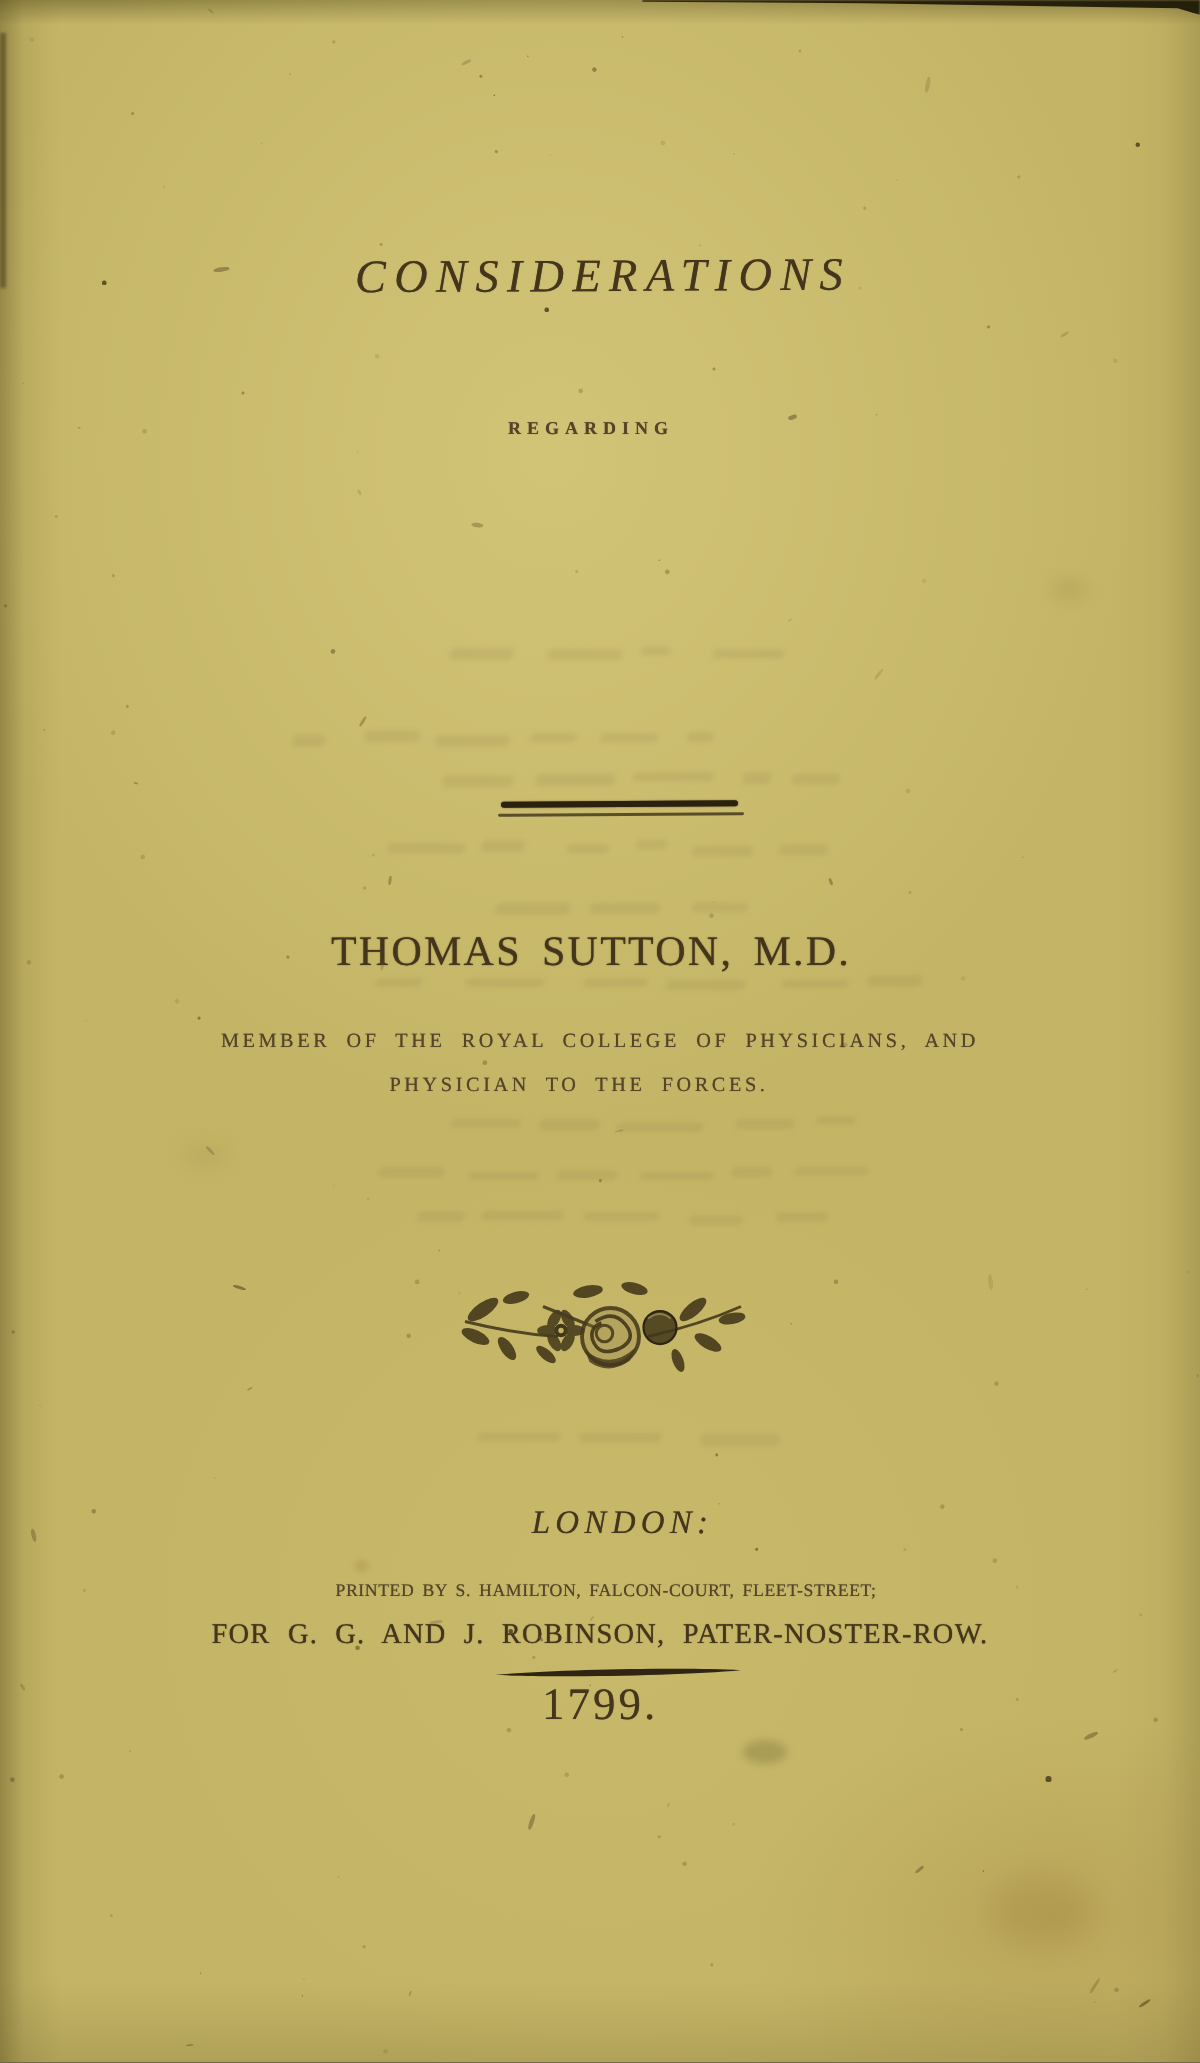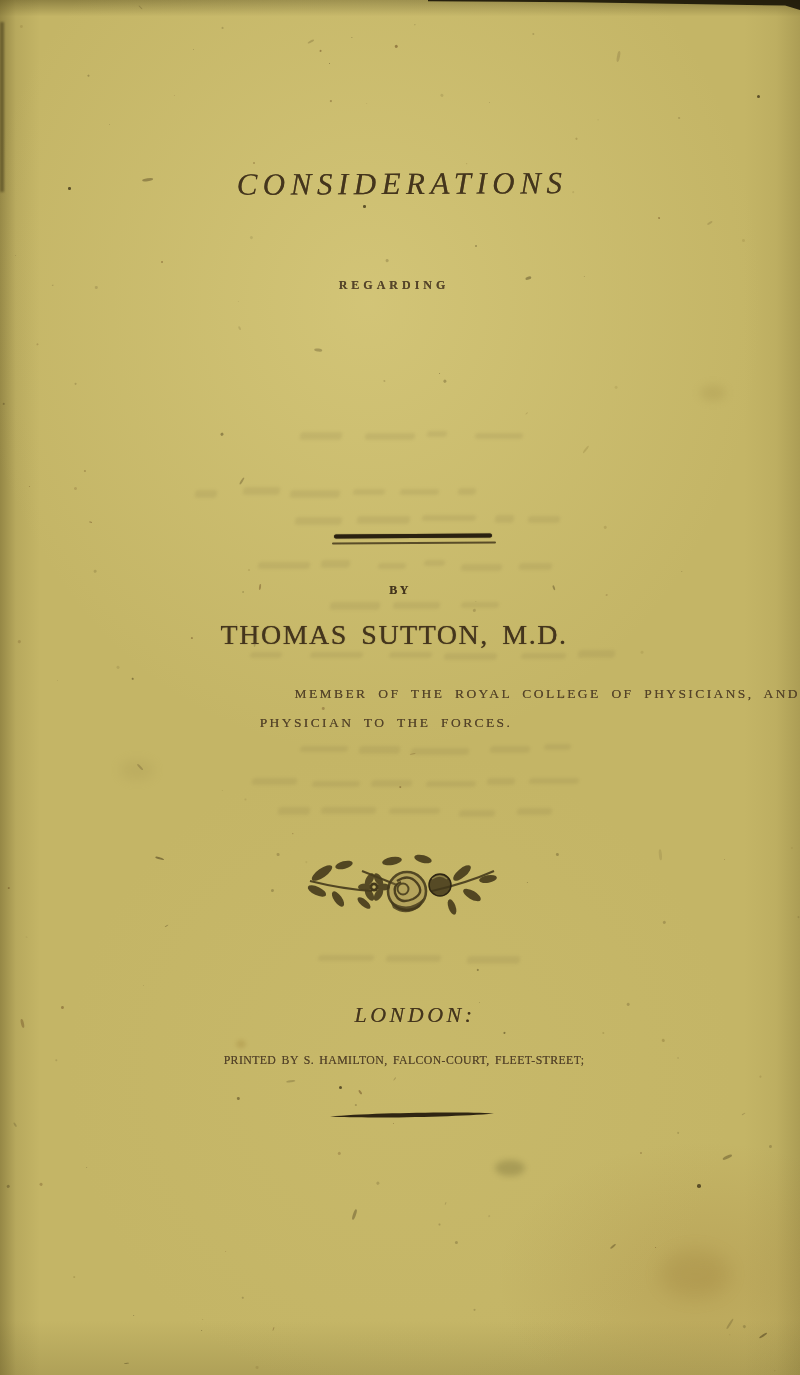--- a/index.html
+++ b/index.html
@@ -35,21 +35,21 @@
     color:var(--ink);
     white-space:nowrap;
     line-height:1.05;
     text-shadow:0 0 0.5px rgba(62,48,24,0.65);
   }
   .half-title{ top:168px; font-size:31px; font-style:italic; letter-spacing:5.5px; transform:translateX(2px) rotate(-0.3deg); }
   .connector{ top:279px; font-size:12px; font-weight:bold; letter-spacing:4px; color:var(--ink-soft); transform:translateX(-6px); }
   .main-title{ top:379px; font-size:36px; letter-spacing:2px; word-spacing:12px; text-shadow:0 0 0.9px rgba(55,42,20,0.9); }
   .by-label{ top:584px; font-size:12px; font-weight:bold; letter-spacing:2.5px; }
   .author{ top:620px; font-size:28px; letter-spacing:1.5px; word-spacing:5px; transform:translateX(-6px); text-shadow:0 0 0.8px rgba(55,42,20,0.85); }
-  .cred1{ top:687px; font-size:13.5px; letter-spacing:2.4px; word-spacing:5px; color:var(--ink-soft);text-align:right; }
+  .cred1{ top:687px; font-size:13.5px; letter-spacing:2.4px; word-spacing:5px; color:var(--ink-soft); }
   .cred2{ top:716px; font-size:13.5px; letter-spacing:2.4px; word-spacing:5px; color:var(--ink-soft); transform:translateX(-14px); }
   .city{ top:1003px; font-size:22px; font-style:italic; letter-spacing:3.5px; transform:translateX(15px); }
   .printer{ top:1054px; font-size:11.8px; letter-spacing:0.4px; word-spacing:2px; color:var(--ink-soft); transform:translateX(4px); }
   .publisher{ top:1080px; font-size:19px; letter-spacing:0.8px; word-spacing:6px; text-shadow:0 0 0.7px rgba(55,42,20,0.85); }
   .year{ top:1121px; font-size:30px; letter-spacing:2px; }
 
   .double-rule{ position:absolute; top:534px; left:334px; width:158px; }
   .double-rule .thick{ height:4px; background:var(--rule); border-radius:2px; transform:rotate(-0.4deg); box-shadow:0 0 1px rgba(42,33,16,0.8); }
   .double-rule .thin{ height:2px; width:164px; margin-top:4px; margin-left:-2px; background:#3d3116; opacity:0.8; transform:rotate(-0.35deg); border-radius:1px; }
 
@@ -125,21 +125,20 @@
     </div>
 
   <div class="txt half-title">CONSIDERATIONS</div>
   <div class="txt connector">REGARDING</div>
 
   <div class="double-rule">
     <div class="thick"></div>
     <div class="thin"></div>
   </div>
 
-  <div class="txt by-label">BY</div>
   <div class="txt author">THOMAS SUTTON, M.D.</div>
   <div class="txt cred1">MEMBER OF THE ROYAL COLLEGE OF PHYSICIANS, AND</div>
   <div class="txt cred2">PHYSICIAN TO THE FORCES.</div>
 
   <svg class="ornament" viewBox="0 0 200 68" xmlns="http://www.w3.org/2000/svg">
     <g stroke="#42371a" fill="none" stroke-width="2" opacity="0.88">
       <path d="M8 30 Q40 38 70 40"></path>
       <path d="M130 40 Q165 32 192 20"></path>
       <path d="M60 20 Q80 28 95 34"></path>
     </g>
@@ -175,25 +174,27 @@
       <circle cx="101" cy="38" r="5.5" fill="none" stroke="#42371a" stroke-width="2" opacity="0.85"></circle>
       <path d="M88 49 q17 14 34 -2 l-4 9 q-14 10 -27 1 z" fill="#42371a" opacity="0.8"></path>
       <circle cx="138" cy="34" r="11" fill="#42371a" opacity="0.85"></circle>
       <circle cx="138" cy="34" r="11" fill="none" stroke="#2e2512" stroke-width="1.5"></circle>
       <path d="M130 28 q8 -6 15 0" stroke="#c4b566" stroke-width="1.4" fill="none" opacity="0.5"></path>
     </g>
   </svg>
 
   <div class="txt city">LONDON:</div>
   <div class="txt printer">PRINTED BY S. HAMILTON, FALCON-COURT, FLEET-STREET;</div>
+  <div class="txt publisher">FOR G. G. AND J. ROBINSON, PATER-NOSTER-ROW.</div>
 
   <svg class="swell-rule" viewBox="0 0 168 10" xmlns="http://www.w3.org/2000/svg">
     <path d="M2 5 C40 2.2 128 2.2 166 5 C128 7.8 40 7.8 2 5 Z" fill="#2f2512"></path>
   </svg>
 
+  <div class="txt year">1799.</div>
 
   <div class="sliver-tr"></div>
   <div class="nick-left"></div>
   <div class="stains">
       <div class="stain" style="left: 495px; top: 1160px; width: 30px; height: 16px; background: rgb(107, 99, 48); opacity: 0.32; filter: blur(3px);"></div>
       <div class="stain" style="left: 660px; top: 1250px; width: 70px; height: 48px; background: rgb(138, 106, 40); opacity: 0.16; filter: blur(9px);"></div>
       <div class="stain" style="left: 236px; top: 1040px; width: 10px; height: 8px; background: rgb(156, 126, 53); opacity: 0.3; filter: blur(2px);"></div>
       <div class="stain" style="left: 700px; top: 385px; width: 26px; height: 16px; background: rgb(152, 132, 64); opacity: 0.22; filter: blur(5px);"></div>
       <div class="stain" style="left: 120px; top: 760px; width: 34px; height: 20px; background: rgb(155, 138, 72); opacity: 0.18; filter: blur(6px);"></div>
     </div>

